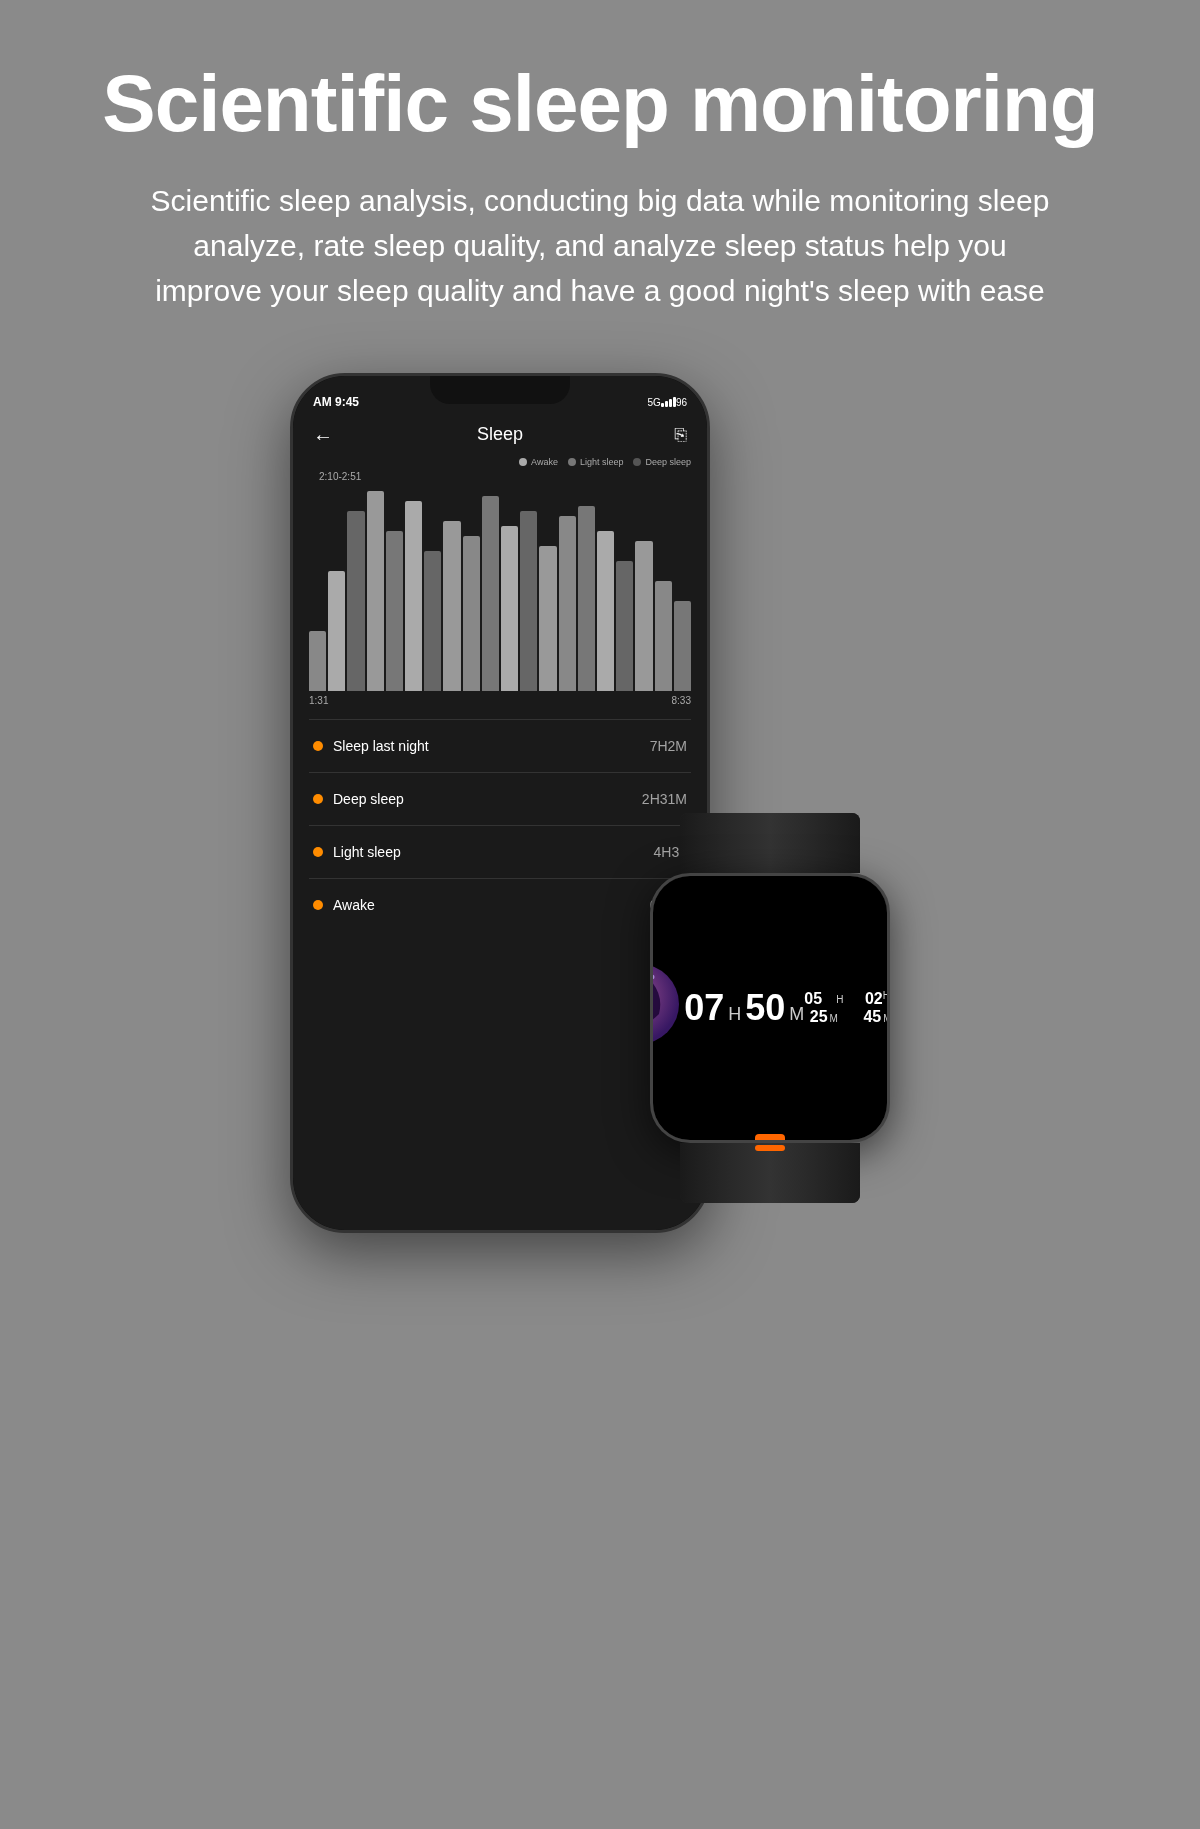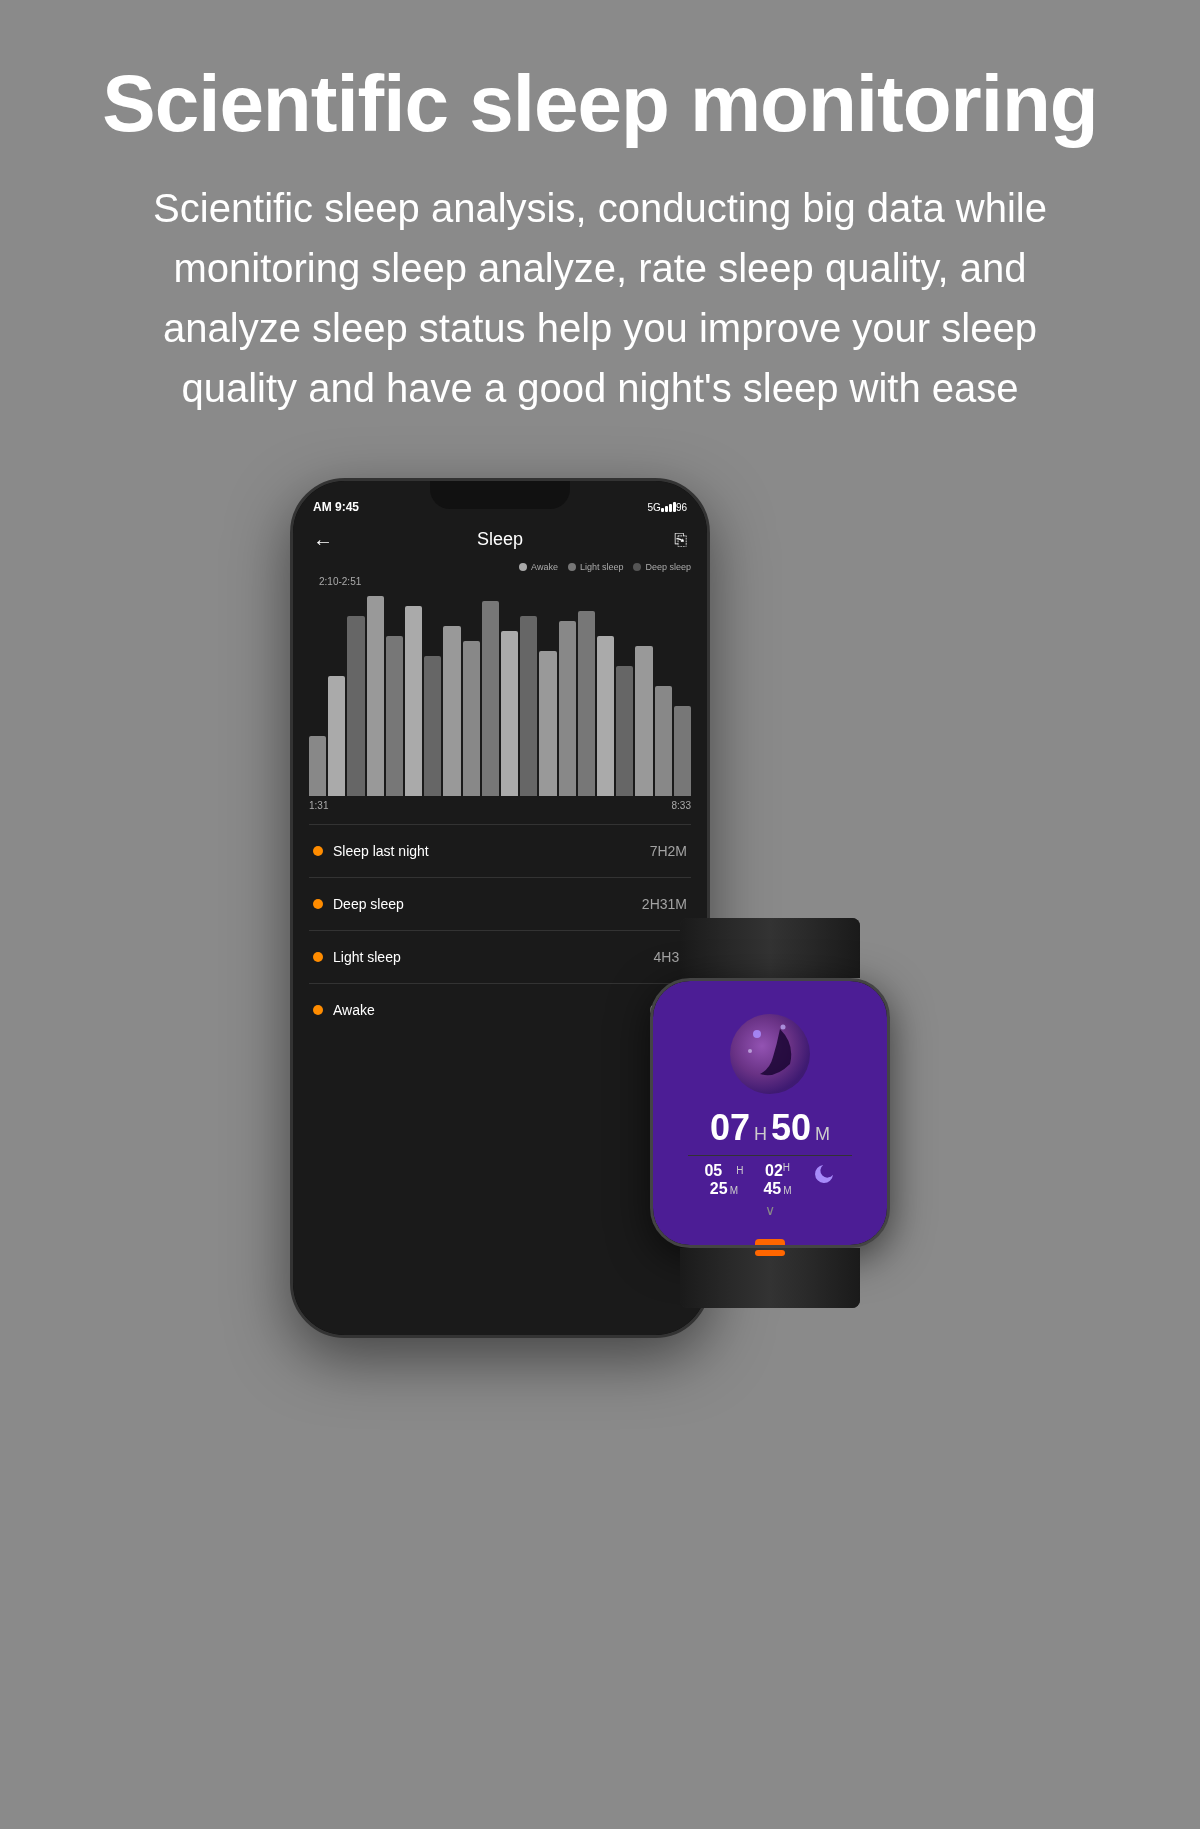--- a/index.html
+++ b/index.html
@@ -25,21 +25,21 @@
       font-size: 80px;
       font-weight: 800;
       color: #ffffff;
       text-align: center;
       line-height: 1.1;
       margin-bottom: 30px;
       letter-spacing: -1px;
     }
 
     .subtitle {
-      font-size: 40px;
+      font-size: 30px;
       color: #ffffff;
       text-align: center;
       line-height: 1.5;
       max-width: 900px;
       margin-bottom: 60px;
       font-weight: 400;
     }
 
     .devices-container {
       display: flex;
@@ -317,24 +317,24 @@
       transform: translateY(-50%);
       width: 10px;
       height: 40px;
       background: #555;
       border-radius: 3px;
     }
 
     .watch-screen {
       width: 100%;
       height: 100%;
-      background: #4c1d95;
+      background: #000000;
       border-radius: 37px;
       display: flex;
-      flex-direction: column;
+      flex-direction: row;
       align-items: center;
       justify-content: center;
       padding: 15px;
       overflow: hidden;
     }
 
     .watch-moon-icon {
       width: 90px;
       height: 90px;
       margin-bottom: 8px;

